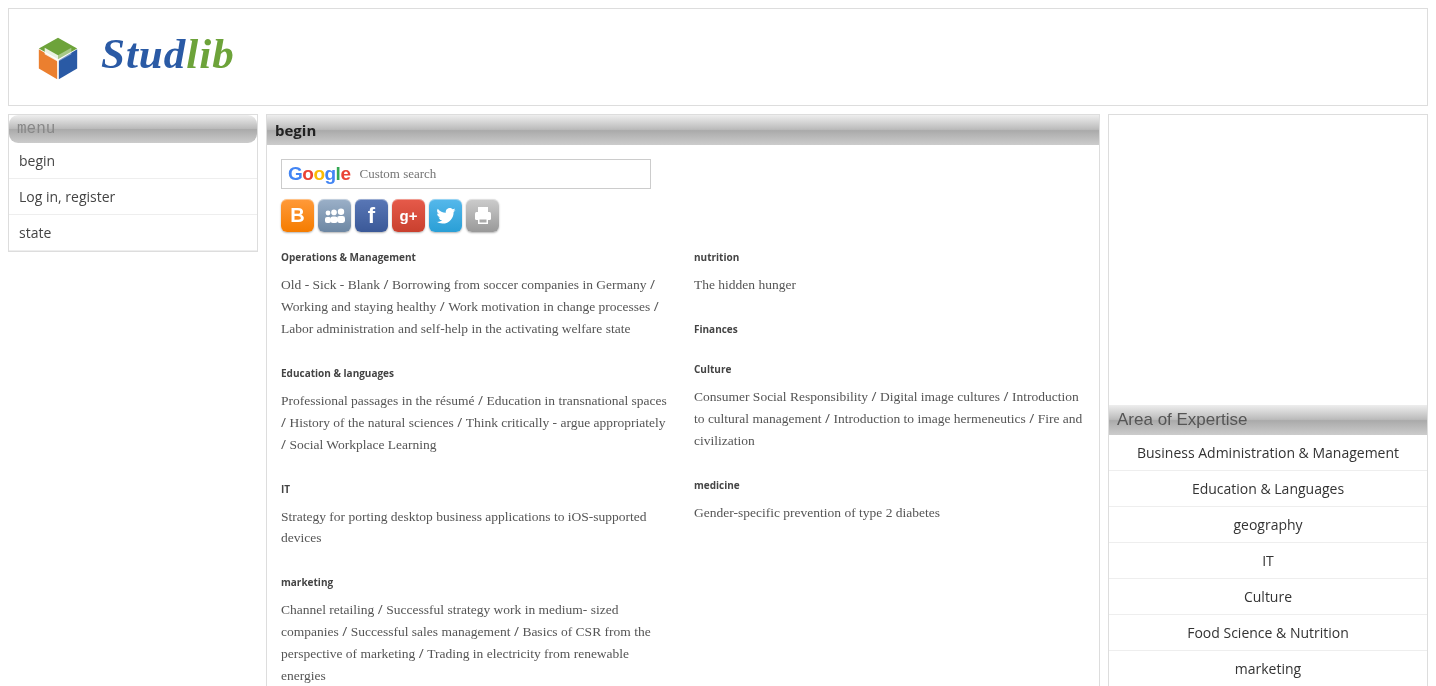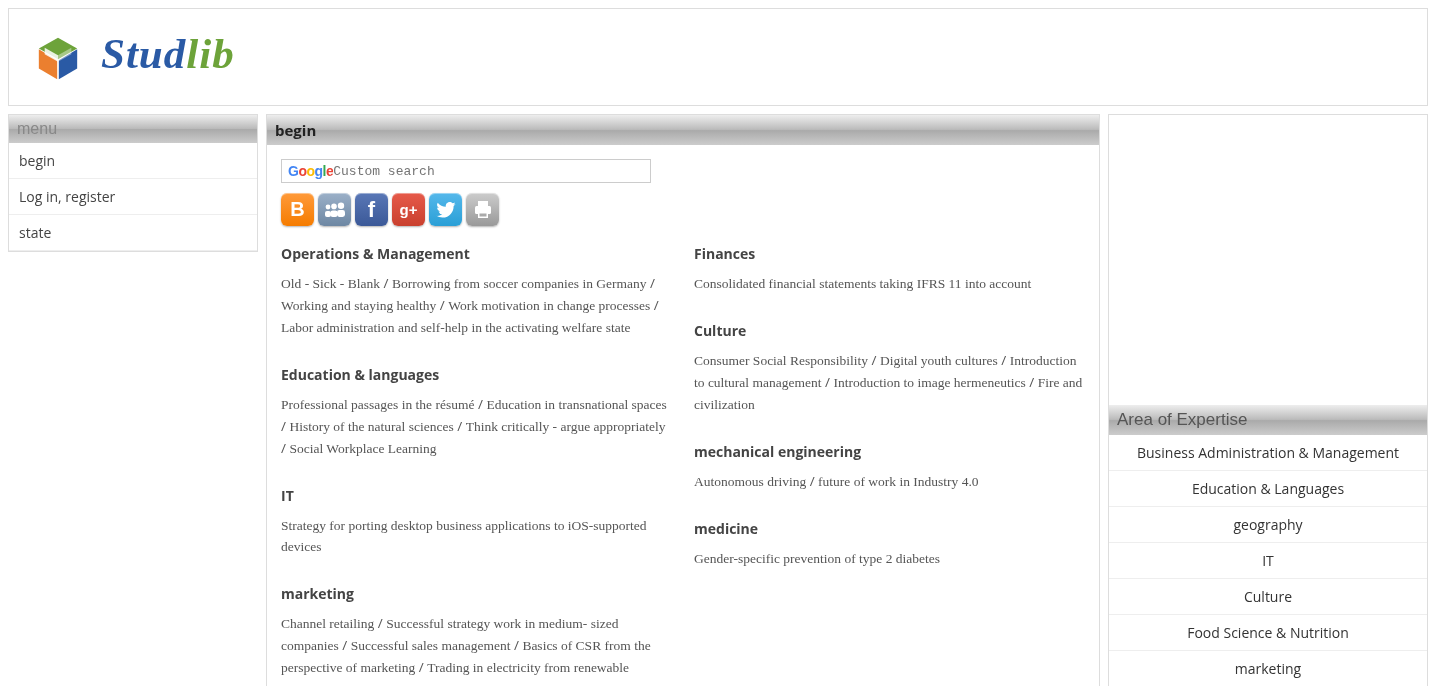--- a/index.html
+++ b/index.html
@@ -8,42 +8,42 @@
   .logo-container { display: flex; align-items: flex-start; padding: 20px 24px; }
   .logo-svg { width: 50px; height: 54px; }
   .logo-text { font-family: Georgia, 'Times New Roman', serif; font-style: italic; font-size: 43px; font-weight: bold; margin-left: 18px; letter-spacing: 1px; }
   .logo-stud { color: #2a5aa5; }
   .logo-lib { color: #6da33a; }
   .columns { display: flex; margin: 0 8px; align-items: flex-start; gap: 8px; }
   .col-left { width: 250px; border: 1px solid #ddd; }
   .col-main { flex: 1; border: 1px solid #ddd; min-width: 0; }
   .col-right { width: 320px; border: 1px solid #ddd; }
   .panel-header { background: linear-gradient(#eee, #bbb 48%, #aaa 52%, #ccc); padding: 5px 8px; font-weight: bold; font-size: 15px; }
-  .panel-header-menu { color: #888; font-family: Liberation Sans, sans-serif; font-weight: normal; font-size: 16px; }
+  .panel-header-menu { color: #888; font-family: Liberation Mono, monospace; font-weight: normal; font-size: 16px; border-radius: 9px; }
   .panel-header-begin { color: #222; }
   .panel-header-expertise { color: #555; font-family: Liberation Sans, sans-serif; font-weight: normal; font-size: 17px; }
   .menu-list { list-style: none; }
   .menu-list li { border-bottom: 1px solid #eee; padding: 8px 10px; color: #444; cursor: pointer; font-size: 14px; }
   .content-body { padding: 14px; }
   .search-box { display: inline-flex; align-items: center; border: 1px solid #ccc; padding: 3px 6px; width: 370px; font-size: 13px; margin-bottom: 10px; }
-  .search-box input { border: none; outline: none; flex: 1; font-size: 13px; color: #0369a1; margin-left: 0; font-family: Liberation Mono, monospace; }
-  .google-mark { font-family: Arial, sans-serif; font-size: 14px; font-weight: bold; letter-spacing: -0.5px; }
+  .search-box input { border: none; outline: none; flex: 1; font-size: 13px; color: #0369a1; margin-left: 9px; font-family: Liberation Serif, serif; }
+  .google-mark { font-family: Arial, sans-serif; font-size: 19px; font-weight: bold; letter-spacing: -0.5px; }
   .g-b { color: #4285f4; } .g-r { color: #ea4335; } .g-y { color: #fbbc05; } .g-g { color: #34a853; }
   .social-row { display: flex; gap: 4px; margin-bottom: 18px; }
   .social-icon { width: 33px; height: 33px; border-radius: 6px; display: flex; align-items: center; justify-content: center; color: #fff; font-weight: bold; font-family: Arial, sans-serif; cursor: pointer; font-size: 18px; box-shadow: inset 0 1px 0 rgba(255,255,255,0.4), 0 1px 2px rgba(0,0,0,0.3); }
   .ic-blogger { background: linear-gradient(#ff9a3a, #f57c00); font-size: 20px; }
   .ic-myspace { background: linear-gradient(#9bb0c8, #6d87a3); }
   .ic-fb { background: linear-gradient(#5977b6, #3b5998); font-size: 22px; }
   .ic-gplus { background: linear-gradient(#e65a4a, #c9402e); font-size: 15px; }
   .ic-tw { background: linear-gradient(#55b8eb, #2a9fd6); }
   .ic-print { background: linear-gradient(#ccc, #999); }
   .content-grid { display: flex; gap: 22px; }
   .grid-col { flex: 1; min-width: 0; }
   .section { margin-bottom: 26px; }
-  .section h3 { font-size: 14px; font-weight: bold; color: #444; margin-bottom: 10px; }
+  .section h3 { font-size: 10px; font-weight: bold; color: #444; margin-bottom: 10px; }
   .section h3 a { color: #444; text-decoration: none; cursor: pointer; }
   .section p { font-size: 13.5px; line-height: 1.55; color: #555; }
   .section p a { color: #555; text-decoration: none; cursor: pointer; font-family: Liberation Serif, serif; }
   .right-spacer { height: 290px; }
   .expertise-list { list-style: none; }
   .expertise-list li { border-bottom: 1px solid #eee; padding: 8px 10px; color: #333; cursor: pointer; font-size: 14px; text-align: center; }
 </style>
 </head>
 <body>
 
@@ -127,30 +127,29 @@
               <h3><a>IT</a></h3>
               <p><a>Strategy for porting desktop business applications to iOS-supported devices</a></p>
             </div>
             <div class="section">
               <h3><a>marketing</a></h3>
               <p><a>Channel retailing</a> / <a>Successful strategy work in medium- sized companies</a> / <a>Successful sales management</a> / <a>Basics of CSR from the perspective of marketing</a> / <a>Trading in electricity from renewable energies</a></p>
             </div>
           </div>
         <div class="grid-col" id="sections-right">
             <div class="section">
+              <h3><a>nutrition</a></h3>
+              <p><a>The hidden hunger</a></p>
+            </div>
+            <div class="section">
               <h3><a>Finances</a></h3>
-              <p><a>Consolidated financial statements taking IFRS 11 into account</a></p>
             </div>
             <div class="section">
               <h3><a>Culture</a></h3>
-              <p><a>Consumer Social Responsibility</a> / <a>Digital youth cultures</a> / <a>Introduction to cultural management</a> / <a>Introduction to image hermeneutics</a> / <a>Fire and civilization</a></p>
-            </div>
-            <div class="section">
-              <h3><a>mechanical engineering</a></h3>
-              <p><a>Autonomous driving</a> / <a>future of work in Industry 4.0</a></p>
+              <p><a>Consumer Social Responsibility</a> / <a>Digital image cultures</a> / <a>Introduction to cultural management</a> / <a>Introduction to image hermeneutics</a> / <a>Fire and civilization</a></p>
             </div>
             <div class="section">
               <h3><a>medicine</a></h3>
               <p><a>Gender-specific prevention of type 2 diabetes</a></p>
             </div>
           </div>
       </div>
 
     </div>
   </div>

